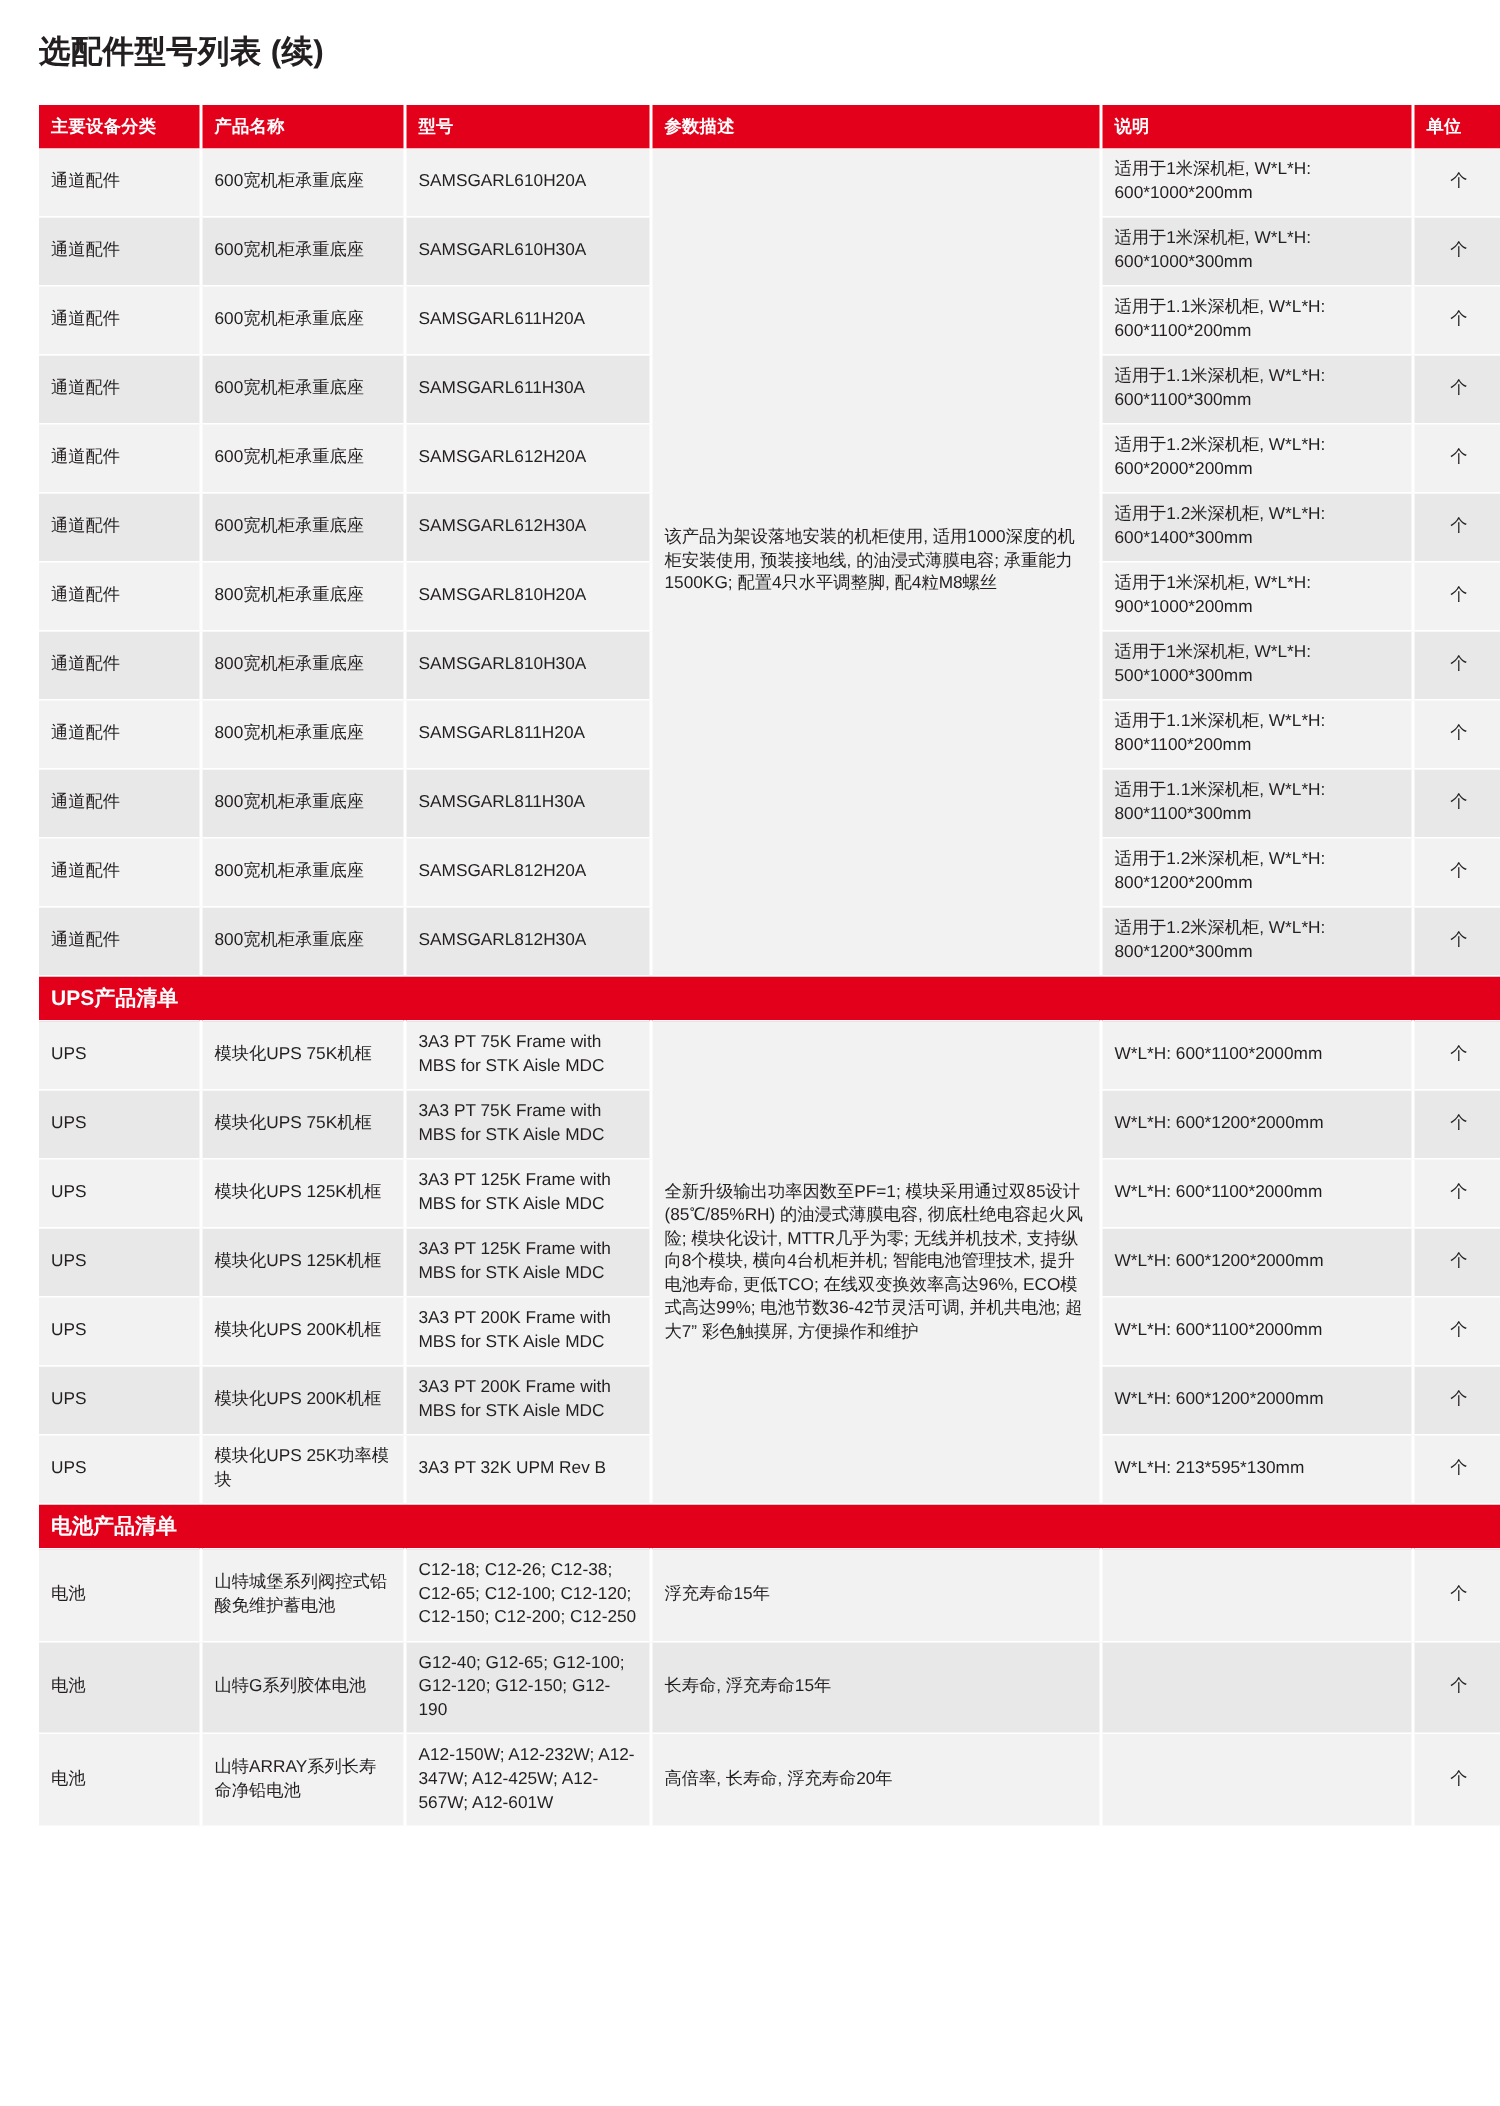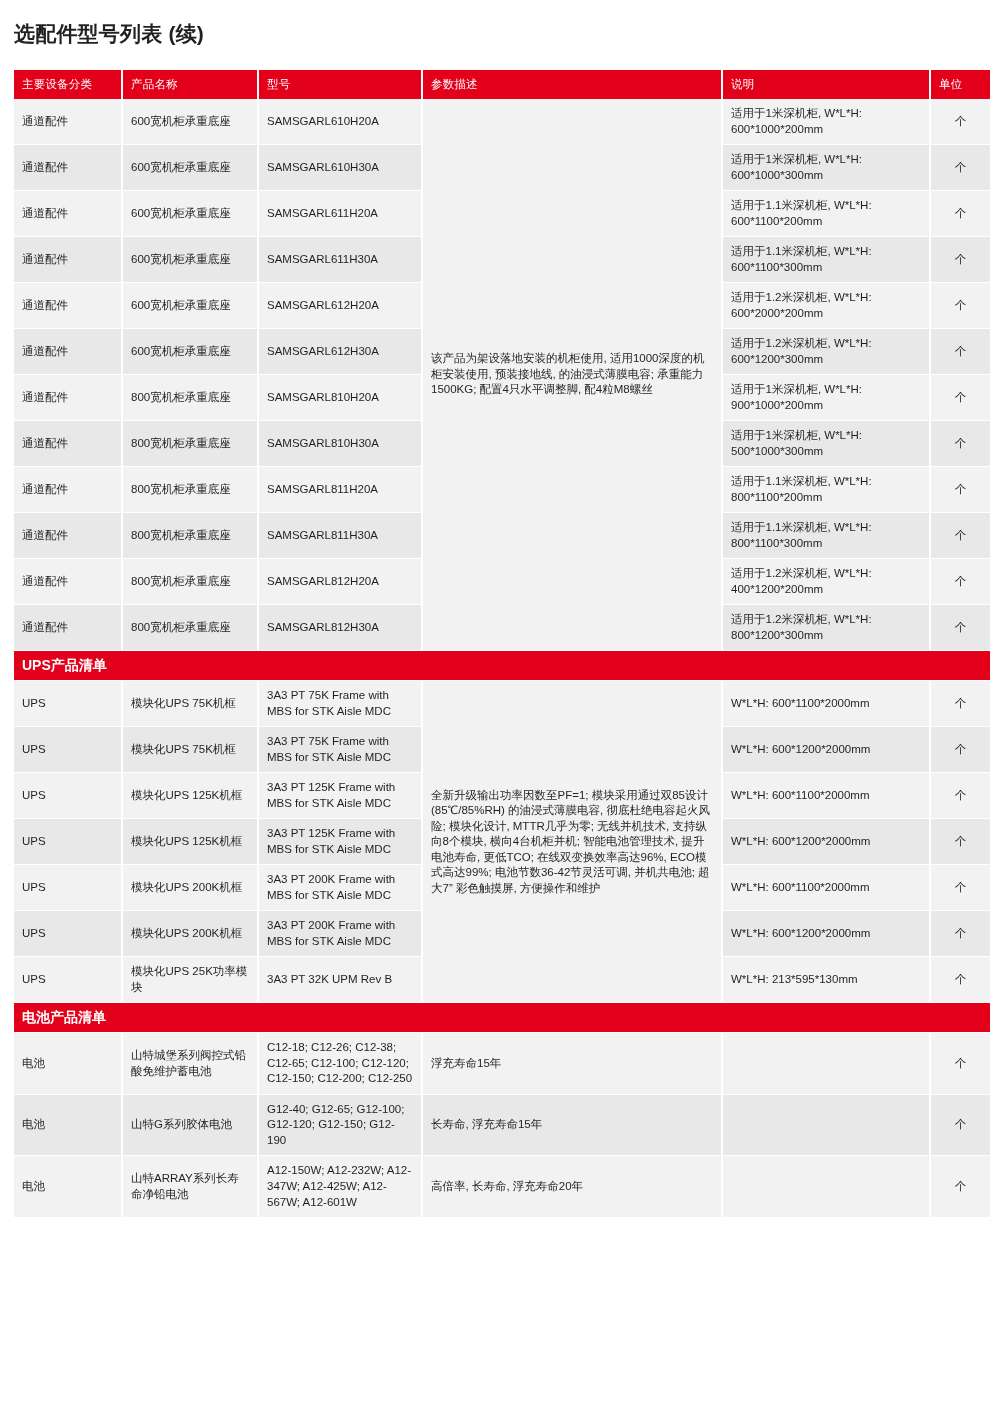--- a/index.html
+++ b/index.html
@@ -12,21 +12,21 @@
     height: 1404px;
     font-family: "Liberation Sans", sans-serif;
     color: #231f20;
     -webkit-font-smoothing: antialiased;
   }
   .page {
     position: relative;
     width: 1000px;
     height: 1404px;
     box-sizing: border-box;
-    padding: 14px 12px 0 12px;
+    padding: 14px 12px 0 24px;
   }
   .page-title {
     font-size: 21px;
     font-weight: bold;
     color: #231f20;
     margin: 6px 0 22px 2px;
     letter-spacing: 0.2px;
   }
   table.spec {
     width: 976px;
@@ -38,21 +38,21 @@
   table.spec col.c2 { width: 136px; }
   table.spec col.c3 { width: 164px; }
   table.spec col.c4 { width: 300px; }
   table.spec col.c5 { width: 208px; }
   table.spec col.c6 { width: 60px; }
 
   thead th {
     background: #e3001b;
     color: #ffffff;
     font-size: 11.5px;
-    font-weight: normal;
+    font-weight: bold;
     text-align: left;
     padding: 7px 8px;
     border-right: 2px solid #ffffff;
     vertical-align: middle;
     letter-spacing: 0.2px;
   }
   thead th:last-child { border-right: none; }
 
   tbody td {
     font-size: 11.5px;
@@ -145,21 +145,21 @@
         <td>通道配件</td>
         <td>600宽机柜承重底座</td>
         <td>SAMSGARL612H20A</td>
         <td>适用于1.2米深机柜, W*L*H: 600*2000*200mm</td>
         <td class="unit">个</td>
       </tr>
       <tr class="even">
         <td>通道配件</td>
         <td>600宽机柜承重底座</td>
         <td>SAMSGARL612H30A</td>
-        <td>适用于1.2米深机柜, W*L*H: 600*1200*300mm</td>
+        <td>适用于1.2米深机柜, W*L*H: 600*1400*300mm</td>
         <td class="unit">个</td>
       </tr>
       <tr class="odd">
         <td>通道配件</td>
         <td>800宽机柜承重底座</td>
         <td>SAMSGARL810H20A</td>
         <td>适用于1米深机柜, W*L*H: 900*1000*200mm</td>
         <td class="unit">个</td>
       </tr>
       <tr class="even">
@@ -180,21 +180,21 @@
         <td>通道配件</td>
         <td>800宽机柜承重底座</td>
         <td>SAMSGARL811H30A</td>
         <td>适用于1.1米深机柜, W*L*H: 800*1100*300mm</td>
         <td class="unit">个</td>
       </tr>
       <tr class="odd">
         <td>通道配件</td>
         <td>800宽机柜承重底座</td>
         <td>SAMSGARL812H20A</td>
-        <td>适用于1.2米深机柜, W*L*H: 400*1200*200mm</td>
+        <td>适用于1.2米深机柜, W*L*H: 800*1200*200mm</td>
         <td class="unit">个</td>
       </tr>
       <tr class="even">
         <td>通道配件</td>
         <td>800宽机柜承重底座</td>
         <td>SAMSGARL812H30A</td>
         <td>适用于1.2米深机柜, W*L*H: 800*1200*300mm</td>
         <td class="unit">个</td>
       </tr>
 

